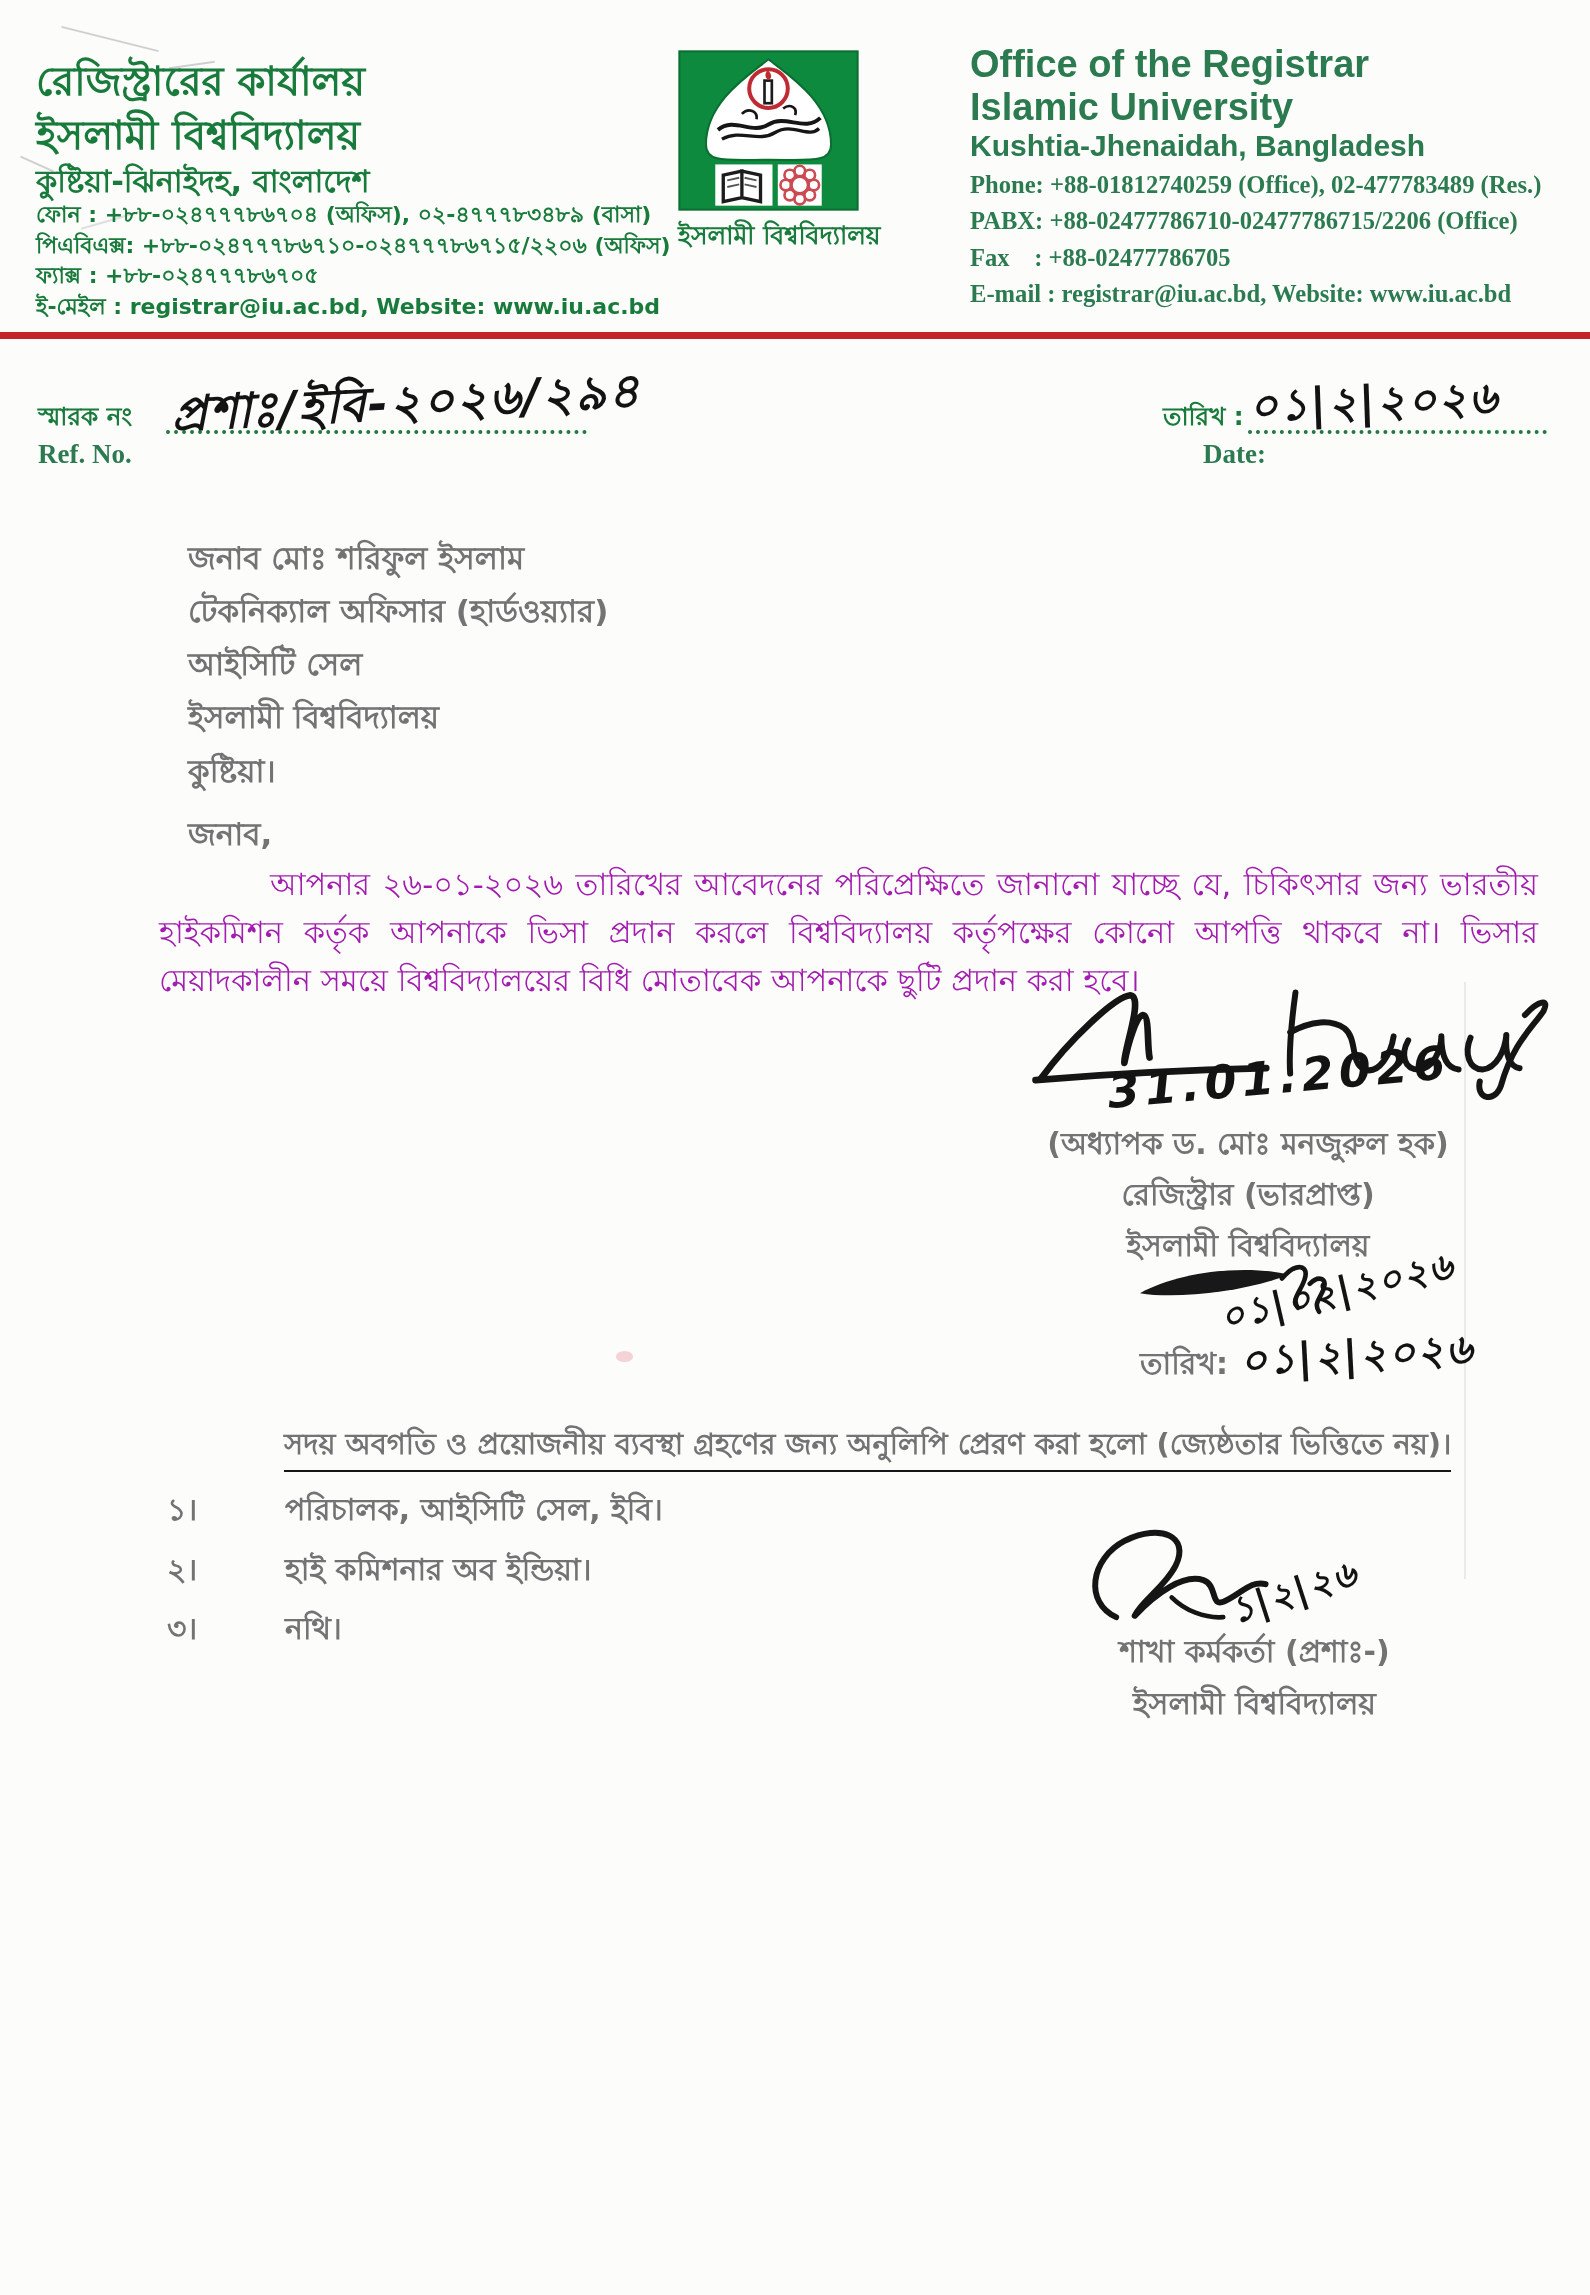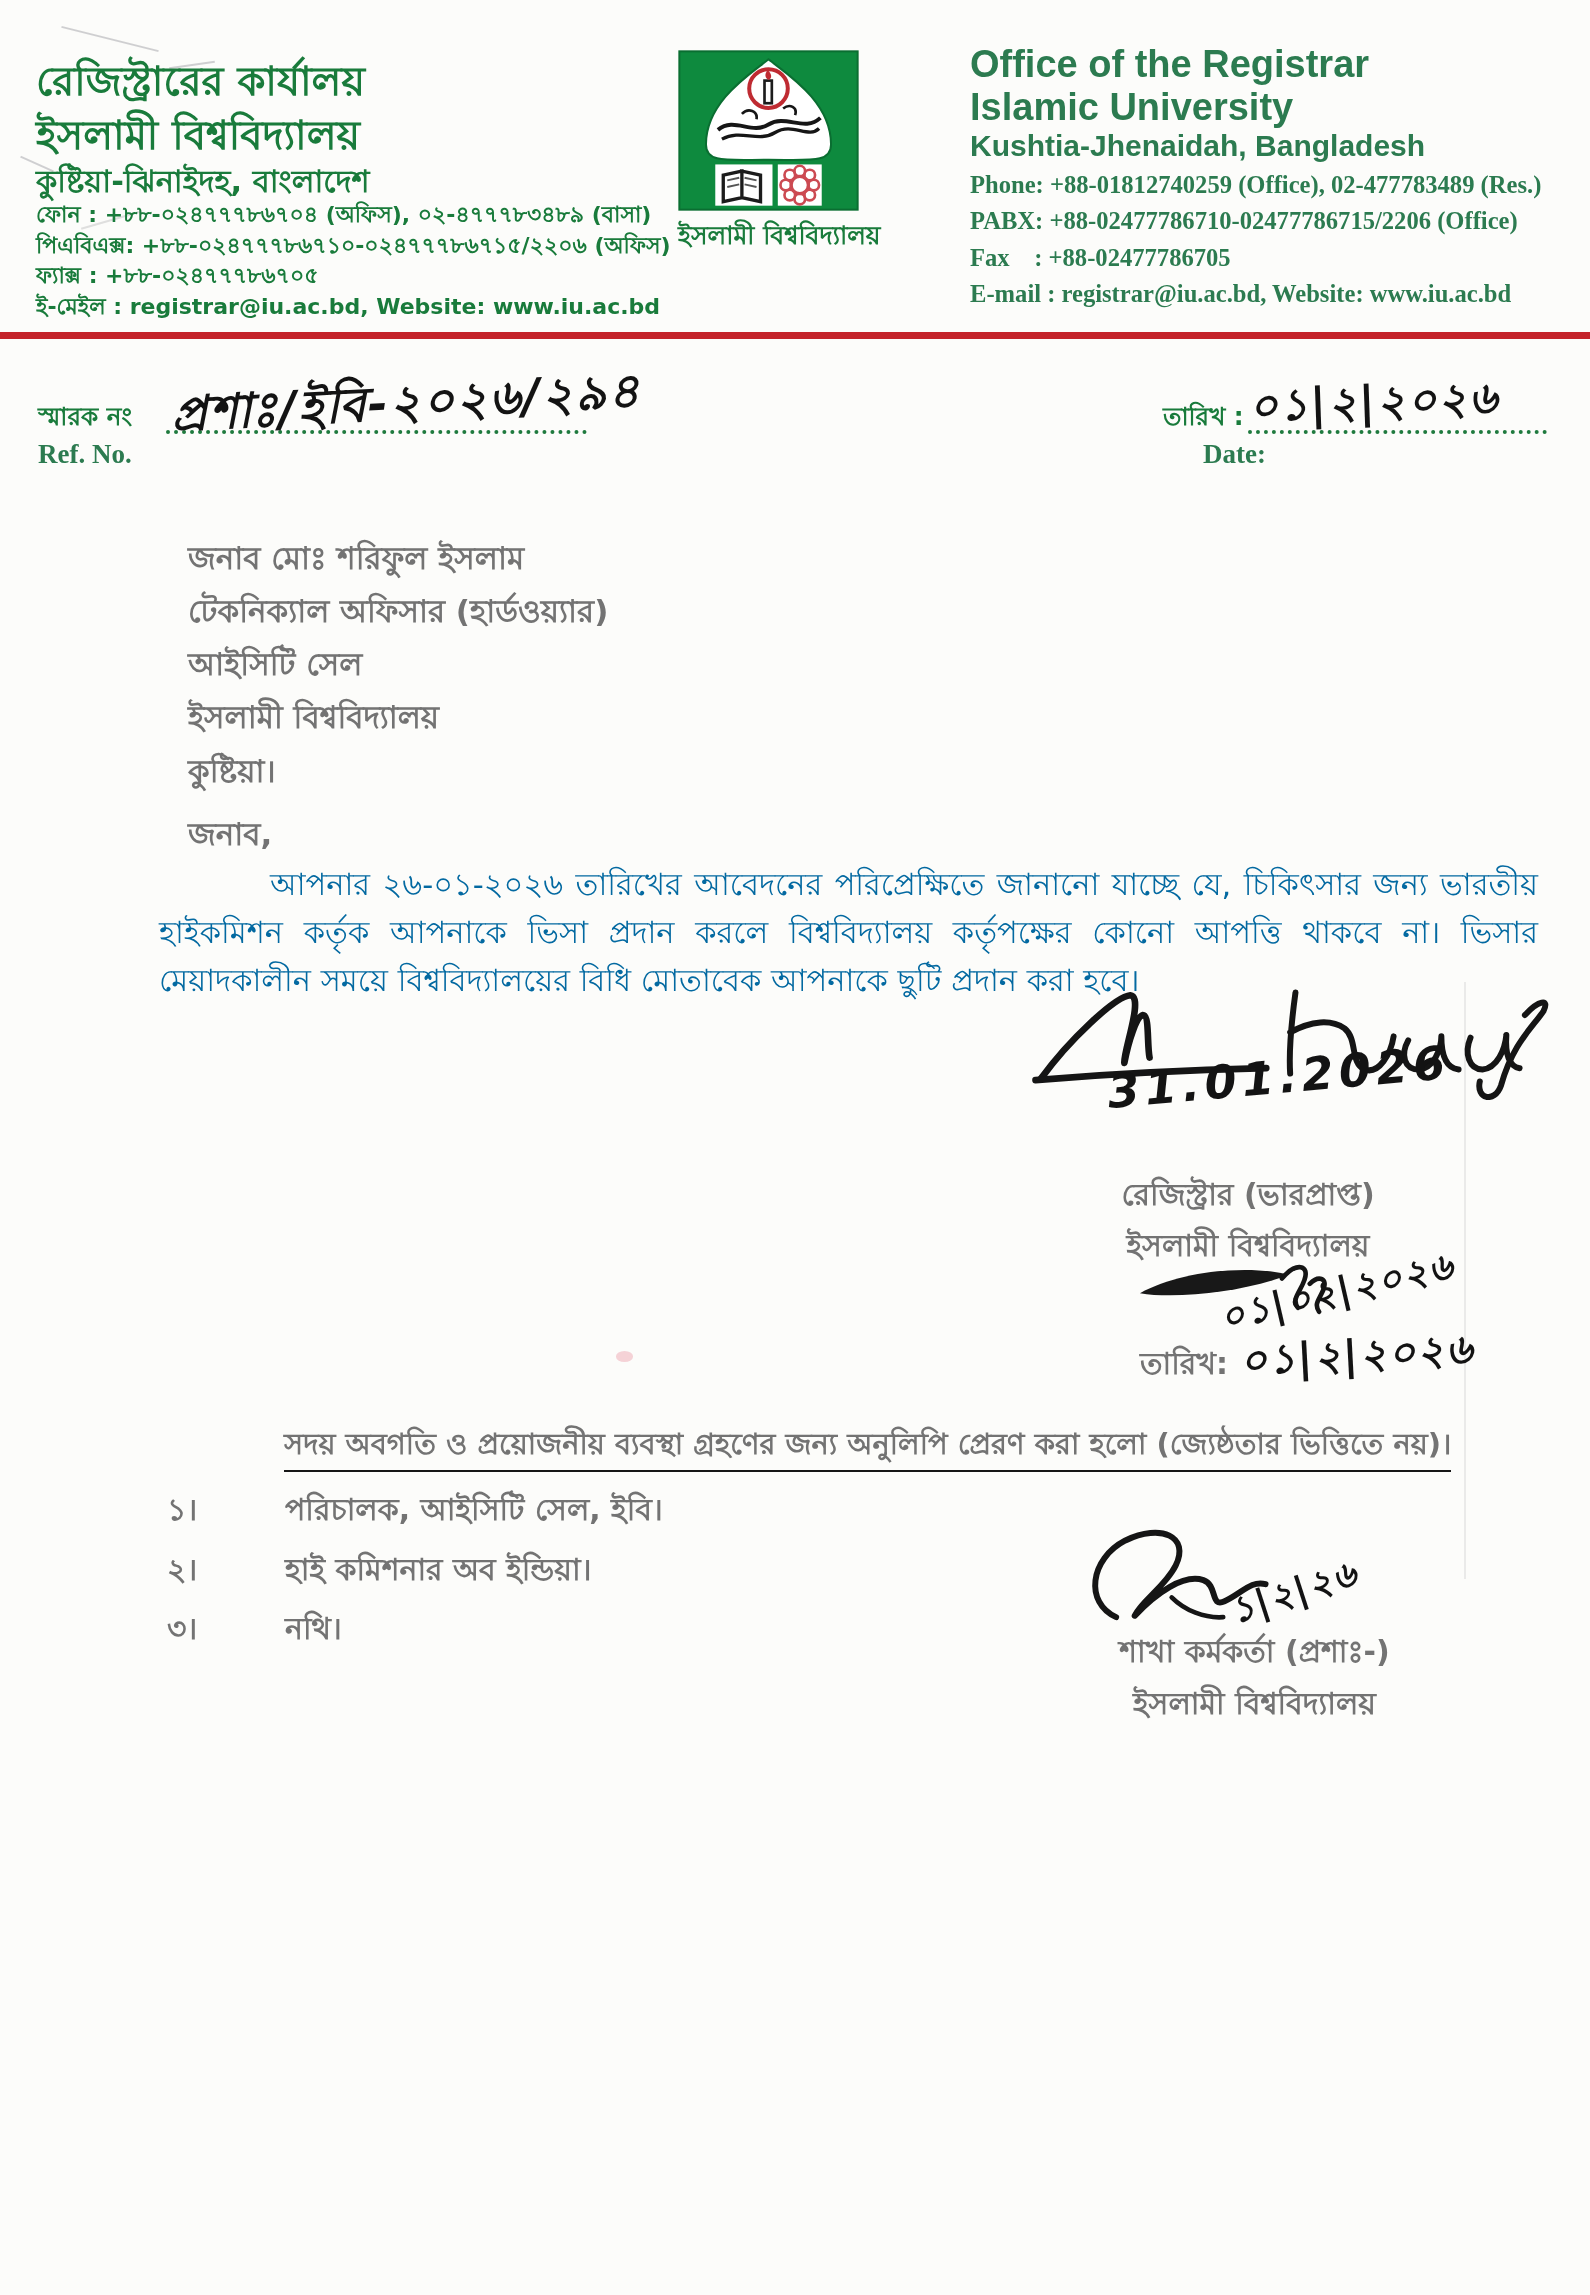--- a/index.html
+++ b/index.html
@@ -24,21 +24,21 @@
   .en-mid{font-size:30px;line-height:1;}
   .en-small{font-size:24.6px;line-height:1;font-family:"Liberation Serif",serif;font-weight:700;}
   .redline{background:#c4232a;height:7.3px;left:0;width:1590px;}
   
   .label-green{color:#197b3b;font-weight:700;font-size:24.6px;}
   .label-green-en{color:#2c7b50;font-weight:700;font-size:27px;font-family:"Liberation Serif",serif;}
   .dotted{border-bottom:4px dotted #1f7a3e;height:0;}
   .hand{font-style:italic;font-weight:600;color:#131313;letter-spacing:2px;white-space:nowrap;}
   
   .body-bn{font-size:31px;font-weight:600;color:#737373;line-height:1.2;}
-  .para{font-size:30.5px;font-weight:500;color:#0369a1;line-height:1.58;text-align:justify;text-indent:111px;}
+  .para{font-size:30.5px;font-weight:500;color:#a21caf;line-height:1.58;text-align:justify;text-indent:111px;}
   .center-block{text-align:center;}
   .underlined{border-bottom:2.7px solid #161616;padding-bottom:8px;display:inline-block;}
   .sig-stroke{stroke:#151515;fill:none;stroke-linecap:round;stroke-linejoin:round;}
   .artifact{position:absolute;border-top:2px solid #9a9aa0;opacity:.45;}
 </style>
 </head>
 <body>
 
 <div class="page">
 
@@ -115,20 +115,23 @@
 
   <svg class="abs" style="left:1022px;top:974px;" width="531" height="126" viewBox="0 0 800 190">
     <path class="sig-stroke" stroke-width="10" d="M28 158 C70 100 140 34 163 32 C184 34 152 118 154 134 C160 102 172 64 182 62 C192 62 188 106 192 126"></path>
     <path class="sig-stroke" stroke-width="10" d="M20 160 C140 150 280 144 368 142"></path>
     <path class="sig-stroke" stroke-width="9" d="M412 28 C406 72 402 118 404 150 M404 88 C436 70 466 68 486 82 C506 98 494 134 516 144 C538 152 556 120 560 94"></path>
     <path class="sig-stroke" stroke-width="9" d="M582 100 C570 122 576 144 598 144 C620 142 632 114 632 94 C632 120 638 142 658 144 M676 96 C666 120 674 144 694 144 C716 142 728 114 730 92 C728 120 734 140 750 142"></path>
     <path class="sig-stroke" stroke-width="9" d="M758 62 C778 40 796 36 786 56 C770 80 740 104 722 168 C712 196 684 188 690 162"></path>
   </svg>
   <div class="abs hand" style="left:1107px;top:1050px;font-size:46px;letter-spacing:5.3px;transform:rotate(-5deg);">31.01.2026</div>
 
+  <div class="abs center-block" style="left:956px;top:1126px;width:584px;">
+    <span class="body-bn nowrap" style="font-size:30px;">(অধ্যাপক ড. মোঃ মনজুরুল হক)</span>
+  </div>
   <div class="abs center-block" style="left:956px;top:1177px;width:584px;">
     <span class="body-bn nowrap" style="font-size:30px;">রেজিস্ট্রার (ভারপ্রাপ্ত)</span>
   </div>
   <div class="abs center-block" style="left:956px;top:1228px;width:584px;">
     <span class="body-bn nowrap" style="font-size:30px;">ইসলামী বিশ্ববিদ্যালয়</span>
   </div>
 
   <svg class="abs" style="left:1132px;top:1252px;" width="199" height="73" viewBox="0 0 300 110">
     <path d="M12 62 C70 30 170 18 236 34 C180 58 70 72 12 62 Z" fill="#181818"></path>
     <path class="sig-stroke" stroke-width="7" d="M226 40 C248 14 268 20 260 42 C254 60 240 70 250 84 M268 48 C282 34 296 40 288 58 C282 72 274 78 282 90"></path>

